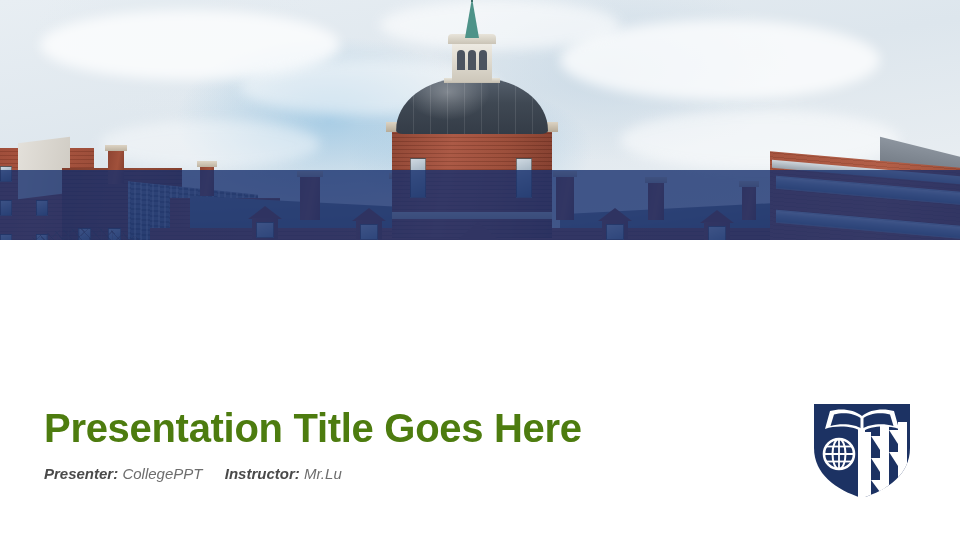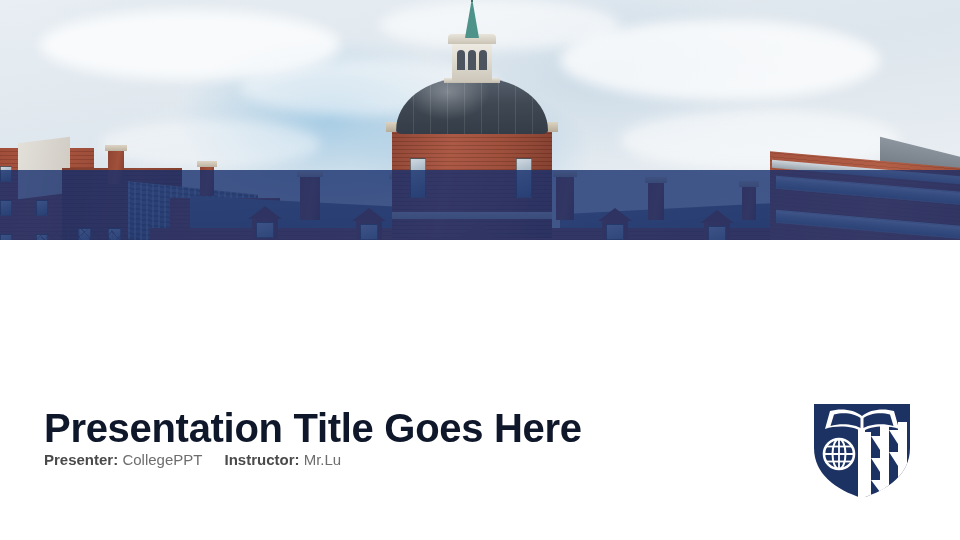--- a/index.html
+++ b/index.html
@@ -316,30 +316,32 @@
   
   .text-area {
     position: absolute;
     left: 44px;
     top: 405px;
     width: 700px;
   }
   .slide-title {
     font-size: 40px;
     font-weight: bold;
-    color: #0f172a;
+    color: #4d7c0f;
     letter-spacing: -0.3px;
     line-height: 1.15;
     margin: 0;
     white-space: nowrap;
   }
   .meta-row {
+    margin-top: 14px;
     font-size: 15px;
     color: #6d6d6d;
     white-space: nowrap;
+    font-style: italic;
   }
   .meta-row .lbl {
     font-weight: bold;
     color: #4a4a4a;
   }
   .meta-row .gap { display: inline-block; width: 14px; }
   .credit-row {
     margin-top: 8px;
     font-size: 11.5px;
     font-weight: bold;

